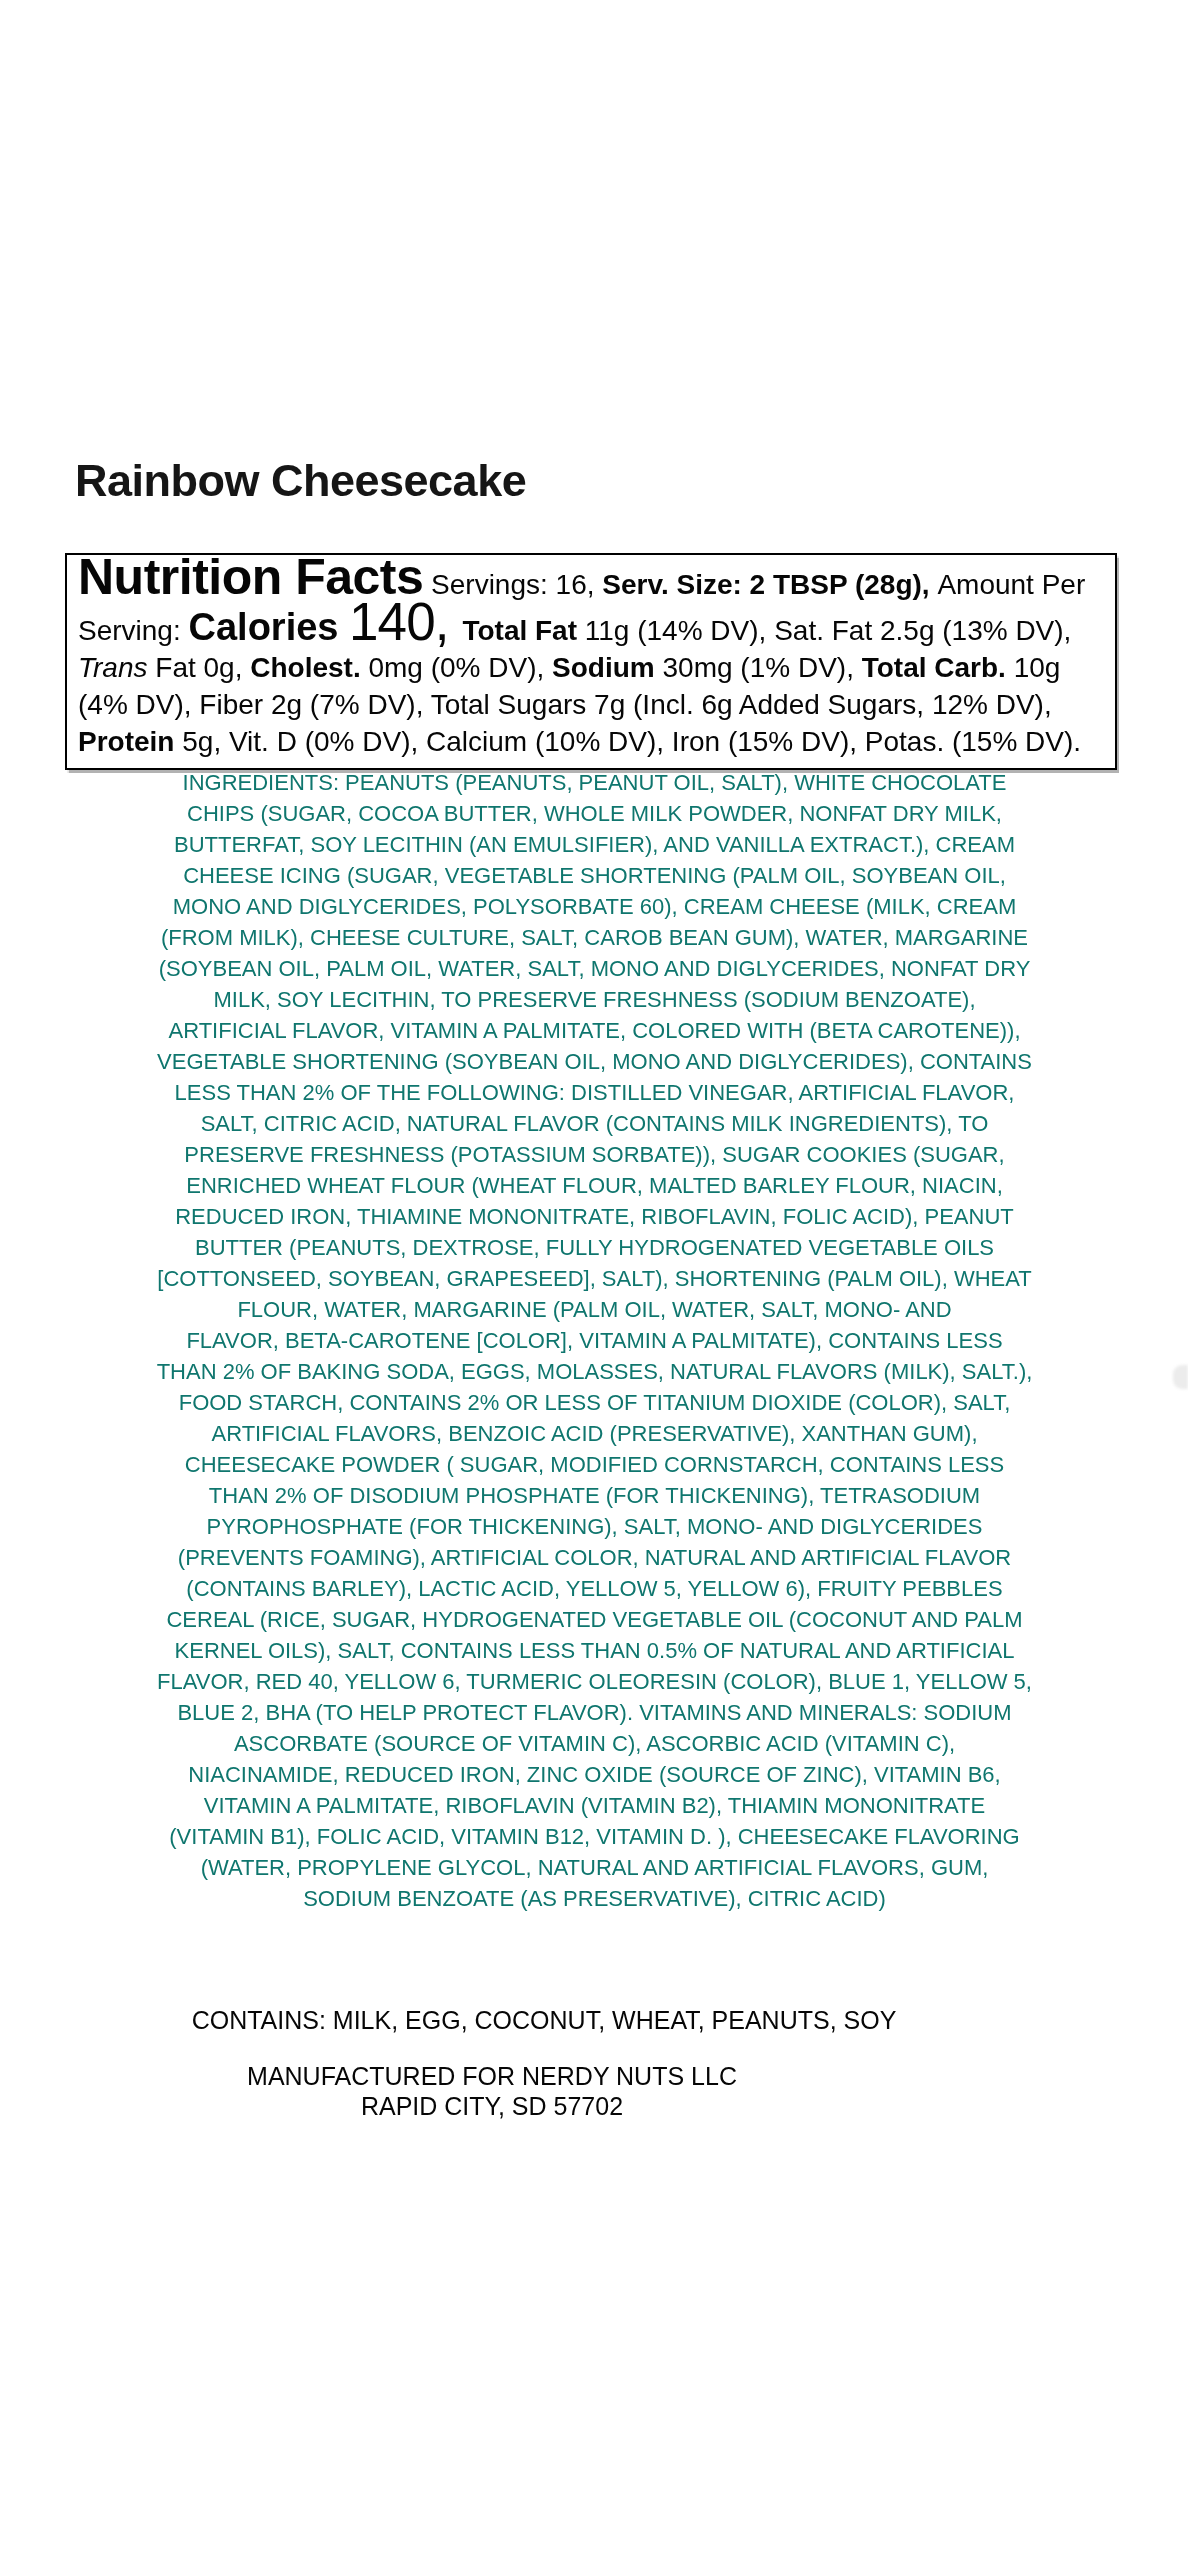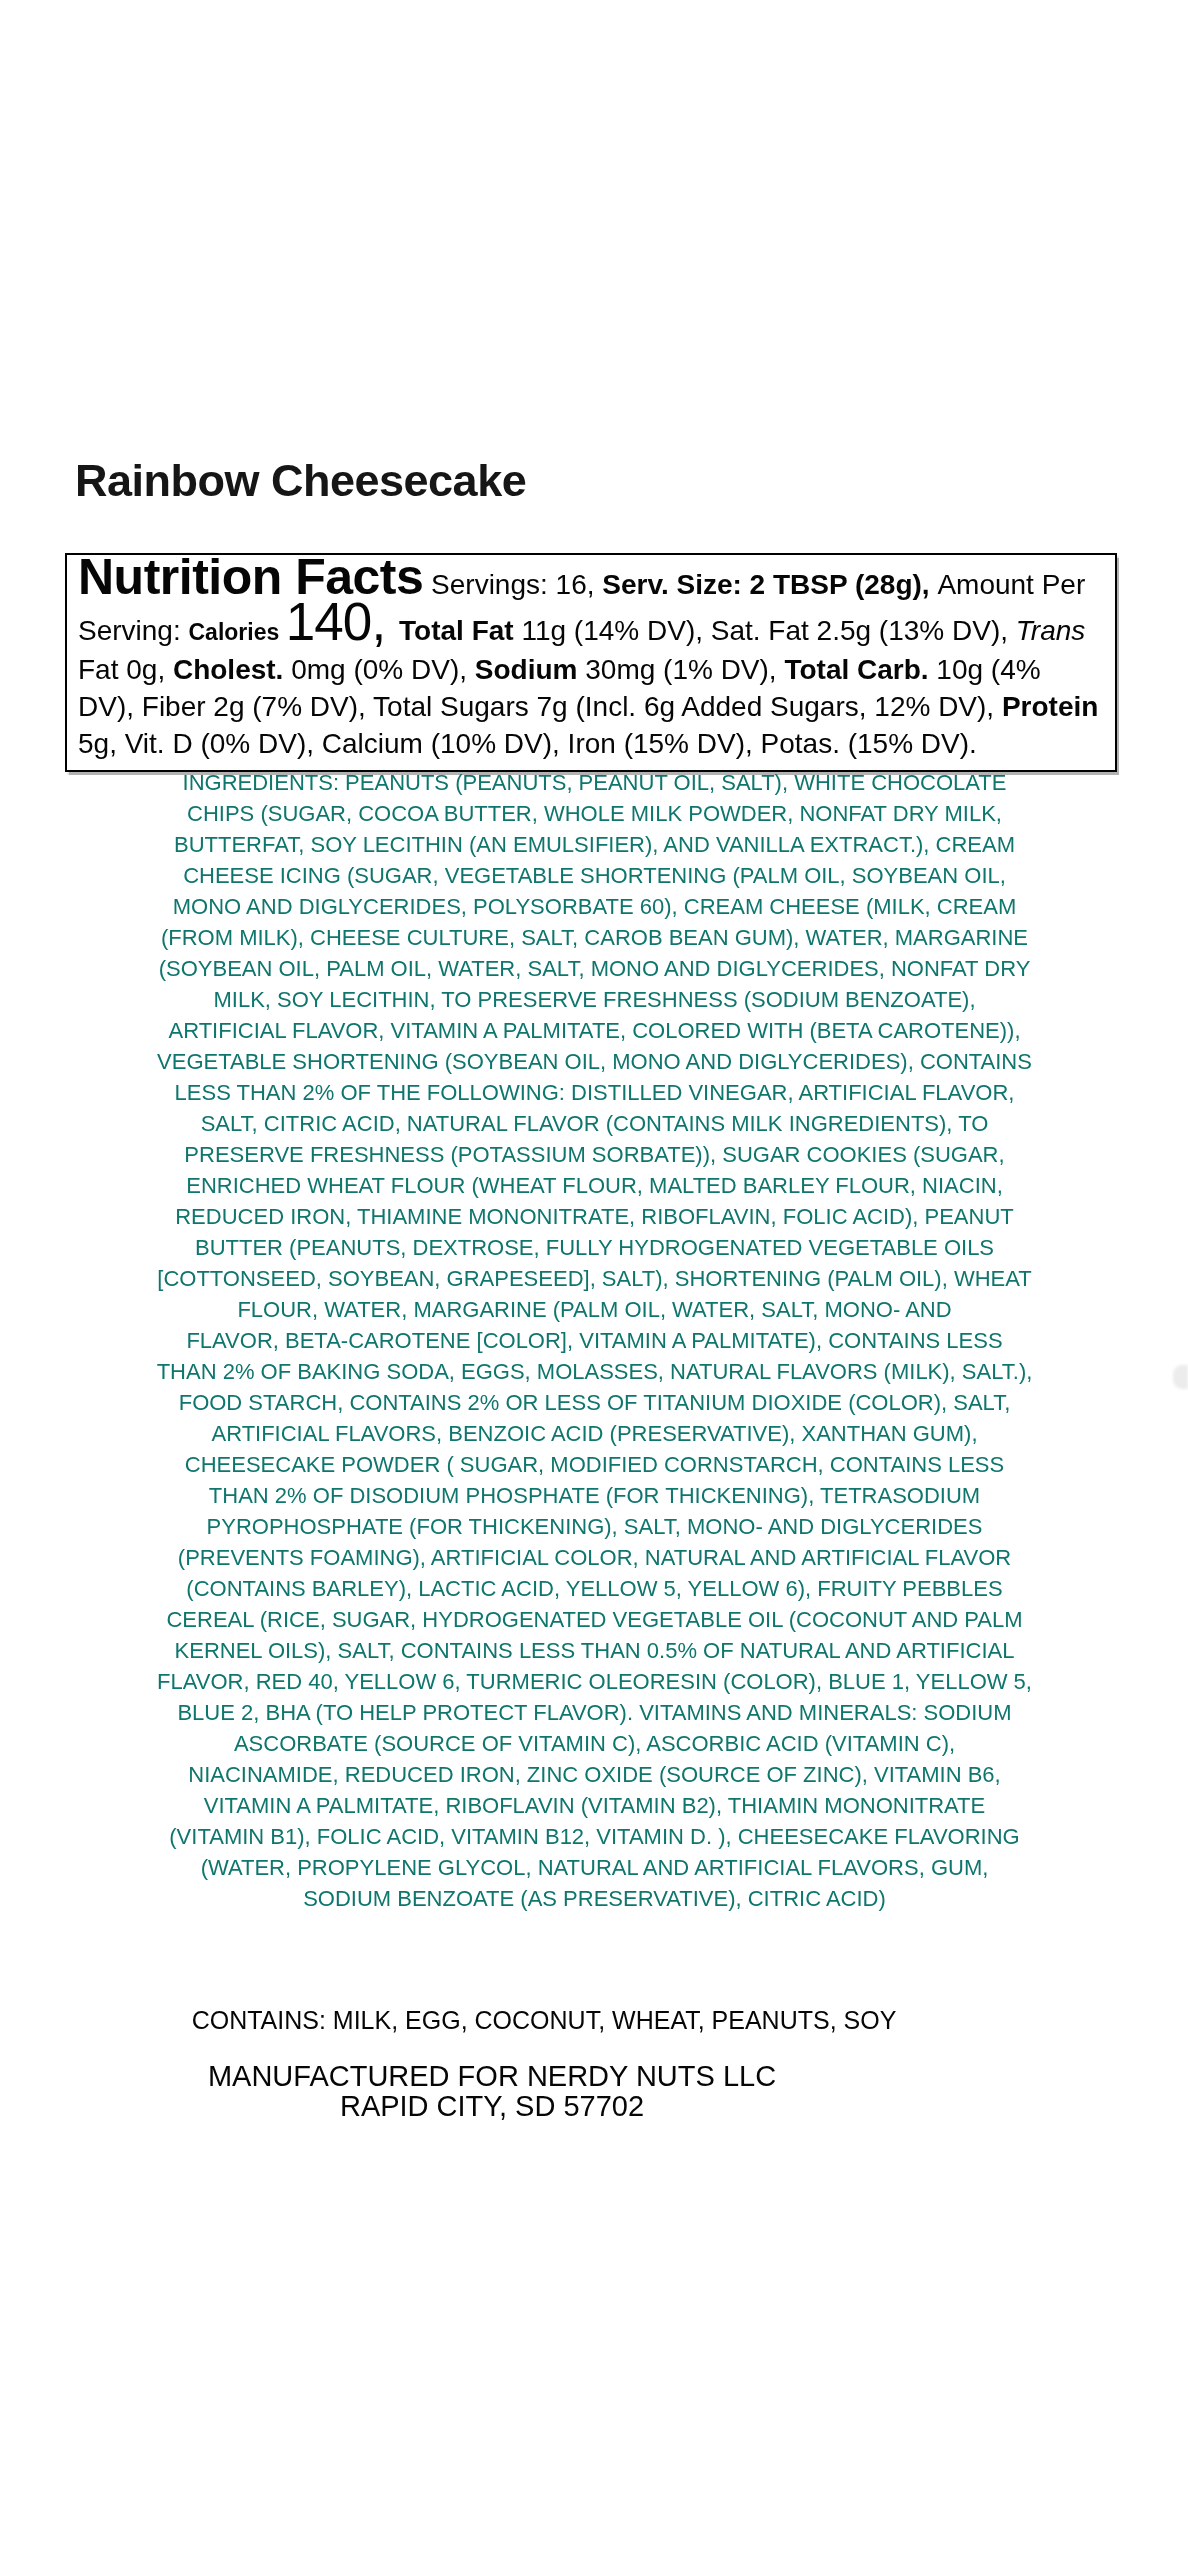--- a/index.html
+++ b/index.html
@@ -25,36 +25,36 @@
     border:2.8px solid var(--border);background:var(--bg);
     padding:3.7px 11px 8.3px 11px;
     box-shadow:1.8px 2.8px 0.9px rgba(0,0,0,0.30);
   }
   .nf-text{margin:0;font-size:28px;line-height:37px;color:#060606;}
   .nf-text span{line-height:37px;}
   .seg-nf-title{font-weight:700;font-size:50px;letter-spacing:-0.5px;}
   .seg-bold{font-weight:700;}
   .seg-italic{font-style:italic;}
   .seg-regular{font-weight:400;}
-  .seg-calories-word{font-weight:700;font-size:23px;}
+  .seg-calories-word{font-weight:700;font-size:38px;}
   .seg-calories-num{font-weight:400;font-size:53px;letter-spacing:-0.9px;}
 
   .ingredients{
     position:absolute;left:51px;top:767px;width:1087px;
     text-align:center;font-size:22px;line-height:31px;color:#0f766e;
   }
   .ing-line{white-space:nowrap;}
 
   .contains{
     position:absolute;left:0;top:2005px;width:1088px;margin:0;
     text-align:center;font-size:25px;line-height:31px;color:#060606;
   }
   .manufacturer{
     position:absolute;left:0;top:2061px;width:984px;
-    text-align:center;font-size:29px;line-height:30px;color:#060606;
+    text-align:center;font-size:25px;line-height:30px;color:#060606;
   }
   .manufacturer p{margin:0;}
 
   .edge-smudge{
     position:absolute;right:0;top:1365px;width:14.7px;height:24px;
     background:#ececec;border-radius:9.2px 0 0 9.2px;filter:blur(1.8px);
   }
 </style>
 </head>
 <body>

